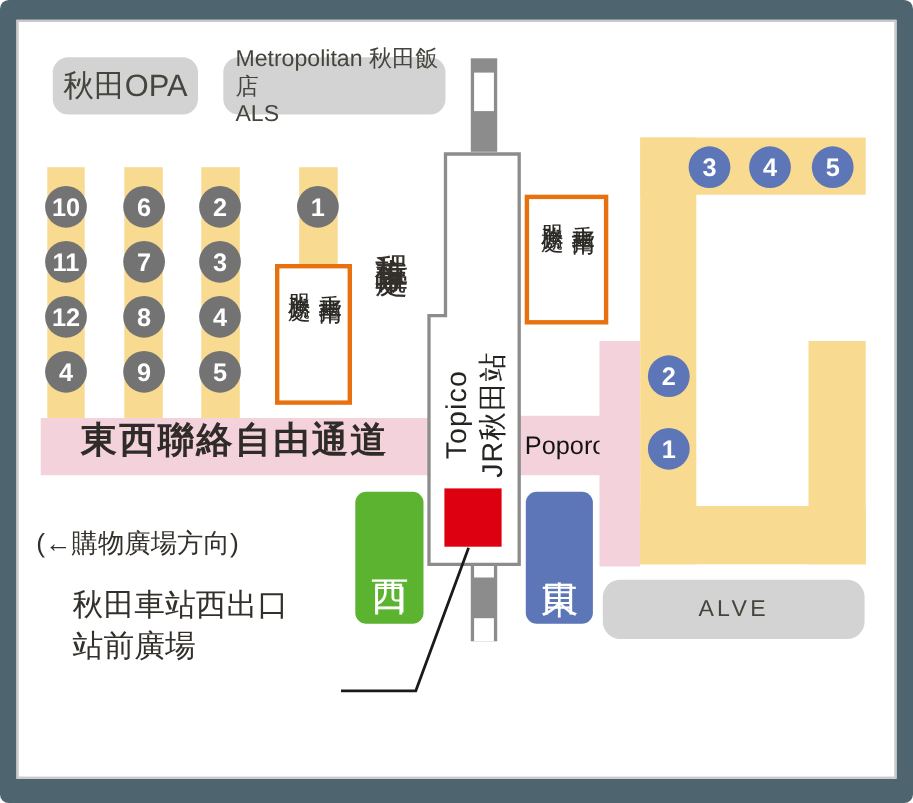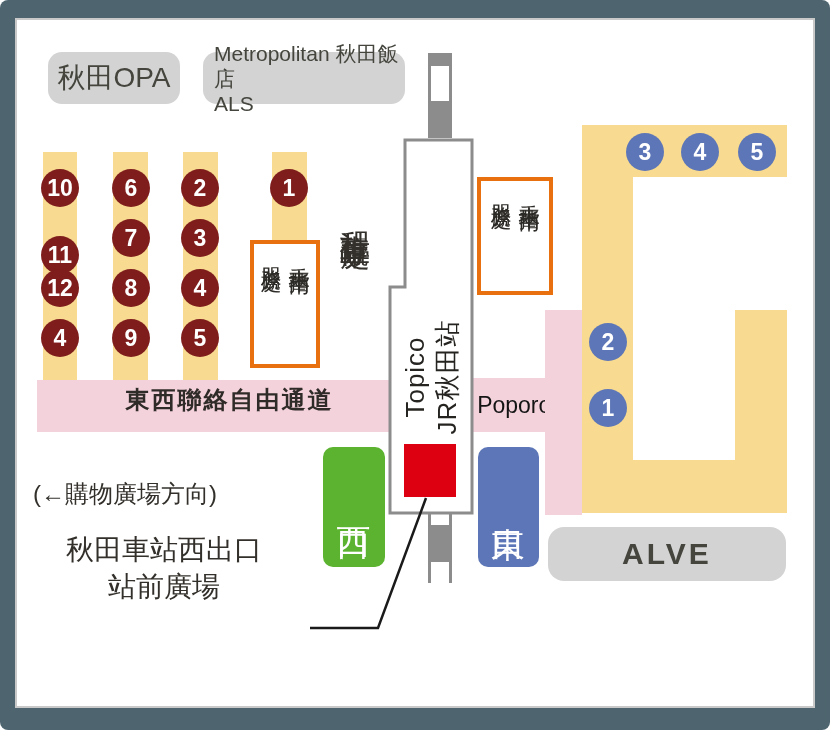--- a/index.html
+++ b/index.html
@@ -15,35 +15,35 @@
   .greybox{
     position:absolute;background:#d3d3d3;border-radius:14px;
     color:#45453e;display:flex;align-items:center;justify-content:center;
   }
   .strip{position:absolute;background:#f8db90;}
   .gc,.bc{
     position:absolute;width:38px;height:38px;border-radius:50%;
     color:#ffffff;font-size:23px;font-weight:bold;
     display:flex;align-items:center;justify-content:center;line-height:1;
   }
-  .gc{background:#7f1d1d;}
+  .gc{background:#737373;}
   .bc{background:#5d76b7;}
   .vcjk{writing-mode:vertical-rl;text-orientation:upright;}
   .obox{
     position:absolute;background:#ffffff;border:4px solid #e8700f;
     box-sizing:border-box;display:flex;justify-content:center;
     padding-top:7px;
   }
   .obox .vcjk{font-size:21px;letter-spacing:2px;line-height:1.35;color:#2c2a26;}
   .pink{position:absolute;background:#f4d2dc;}
   .yellow{position:absolute;background:#f8db90;}
   .passage-text{
     position:absolute;left:37px;top:380px;width:353px;height:40px;
     display:flex;align-items:center;justify-content:center;
-    font-size:24px;font-weight:bold;letter-spacing:2px;color:#2f2b28;margin-left:16px;
+    font-size:33px;font-weight:bold;letter-spacing:2px;color:#2f2b28;
   }
   .plain{position:absolute;color:#33302b;margin-top:40px;}
   .exitbox{
     position:absolute;width:62px;height:120px;border-radius:10px;
     display:flex;align-items:center;justify-content:center;color:#ffffff;
   }
   .exitbox .vcjk{font-size:34px;letter-spacing:6px;line-height:1;}
   .station-label{
     position:absolute;left:331px;top:345px;width:200px;height:64px;
     transform:rotate(-90deg);text-align:center;
@@ -66,21 +66,21 @@
       <div>ALS</div>
     </div>
   </div>
 
   <div class="strip" style="left:43px;top:152px;width:34px;height:228px;"></div>
   <div class="strip" style="left:113px;top:152px;width:35px;height:228px;"></div>
   <div class="strip" style="left:183px;top:152px;width:35px;height:228px;"></div>
   <div class="strip" style="left:272px;top:152px;width:35px;height:88px;"></div>
 
   <div class="gc" style="left:41px;top:169px;">10</div>
-  <div class="gc" style="left:41px;top:236px;">11</div>
+  <div class="gc" style="left:41px;top:219px;">11</div>
   <div class="gc" style="left:41px;top:269px;">12</div>
   <div class="gc" style="left:41px;top:319px;">4</div>
   <div class="gc" style="left:112px;top:169px;">6</div>
   <div class="gc" style="left:112px;top:219px;">7</div>
   <div class="gc" style="left:112px;top:269px;">8</div>
   <div class="gc" style="left:112px;top:319px;">9</div>
   <div class="gc" style="left:181px;top:169px;">2</div>
   <div class="gc" style="left:181px;top:219px;">3</div>
   <div class="gc" style="left:181px;top:269px;">4</div>
   <div class="gc" style="left:181px;top:319px;">5</div>
@@ -114,21 +114,21 @@
   <div class="yellow" style="left:582px;top:460px;width:205px;height:53px;"></div>
   <div class="yellow" style="left:735px;top:310px;width:52px;height:203px;"></div>
 
   <div class="bc" style="left:626px;top:133px;">3</div>
   <div class="bc" style="left:681px;top:133px;">4</div>
   <div class="bc" style="left:738px;top:133px;">5</div>
   <div class="bc" style="left:589px;top:323px;">2</div>
   <div class="bc" style="left:589px;top:389px;">1</div>
 
   <div class="plain" style="left:33px;top:438px;font-size:24px;">(←購物廣場方向)</div>
-  <div class="plain" style="left:66px;top:491px;font-size:28px;line-height:37px;text-align:center;">
+  <div class="plain" style="left:66px;top:491px;font-size:28px;line-height:37px;">
     <div>秋田車站西出口</div>
     <div>站前廣場</div>
   </div>
 
   <svg width="830" height="730" viewBox="0 0 830 730">
     <rect x="428" y="53" width="24" height="85" fill="#8c8c8c"></rect>
     <rect x="431" y="66" width="18" height="35" fill="#ffffff"></rect>
     <rect x="428" y="513" width="24" height="70" fill="#8c8c8c"></rect>
     <rect x="431" y="513" width="18" height="12" fill="#ffffff"></rect>
     <rect x="431" y="562" width="18" height="21" fill="#ffffff"></rect>
@@ -142,14 +142,14 @@
   </div>
   <div class="redsq"></div>
 
   <div class="exitbox" style="left:323px;top:447px;background:#5bb32f;">
     <span class="vcjk">西口</span>
   </div>
   <div class="exitbox" style="left:478px;top:447px;width:61px;background:#5d76b7;">
     <span class="vcjk">東口</span>
   </div>
 
-  <div class="greybox" style="left:548px;top:527px;width:238px;height:54px;border-radius:16px;font-size:30px;letter-spacing:3px;font-weight:bold;">ALVE</div>
+  <div class="greybox" style="left:548px;top:527px;width:238px;height:54px;border-radius:16px;font-size:21px;letter-spacing:3px;">ALVE</div>
 </div>
 
 </body></html>

